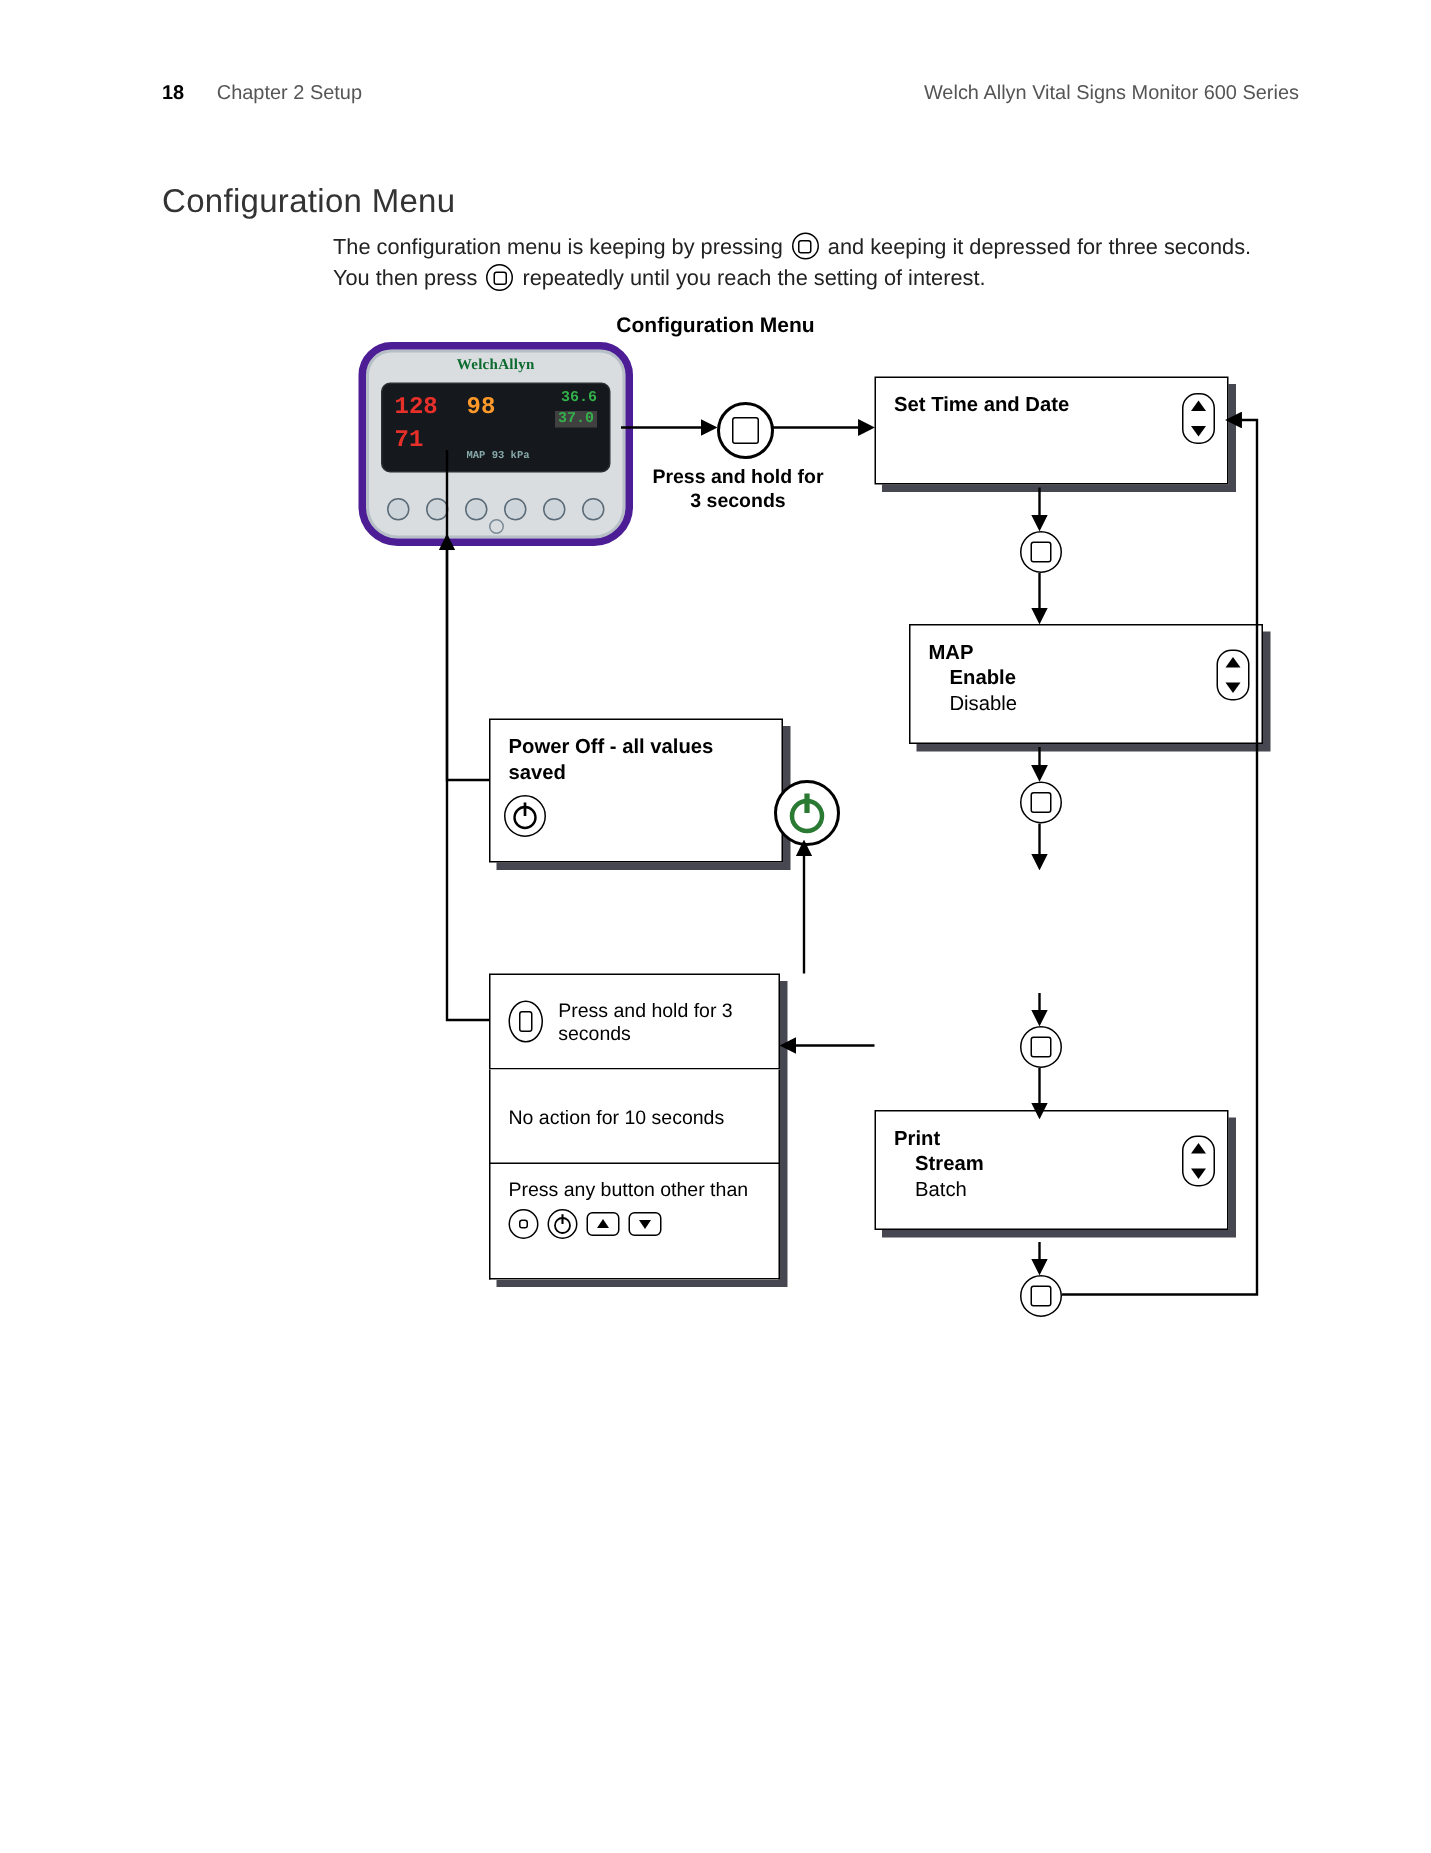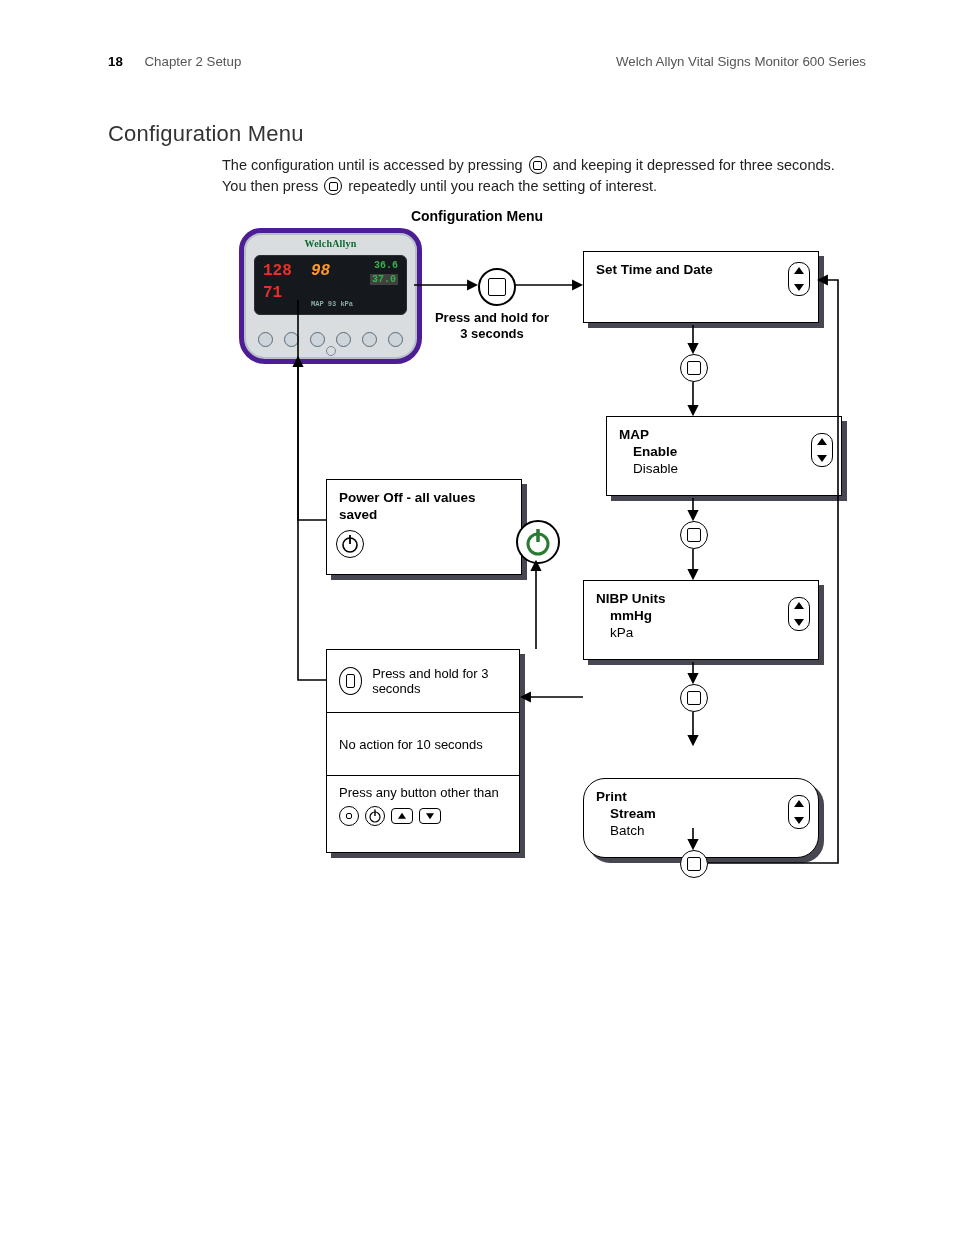--- a/index.html
+++ b/index.html
@@ -50,40 +50,40 @@
   svg.wire{position:absolute;left:0;top:0;width:954px;height:1235px;pointer-events:none;}
   .device{
     position:absolute;left:239px;top:228px;width:173px;height:126px;
     border:5px solid #4c1d95;border-radius:22px 22px 26px 26px;background:#d9dde0;
     box-shadow:inset 0 0 0 2px #b6bfc6;
   }
   .device .brand{position:absolute;top:5px;width:100%;text-align:center;font-family:Georgia,serif;font-size:10px;font-weight:700;color:#0b6a2e;letter-spacing:.2px;}
   .device .screen{position:absolute;left:10px;right:10px;top:22px;height:58px;background:#15181c;border-radius:6px;border:1px solid #2a2e33;overflow:hidden;}
   .device .screen .seg{position:absolute;font-family:"Courier New",monospace;font-weight:700;}
   .device .screen .red{color:#e8302a;}
-  .device .screen .amb{color:#ff9a2a;font-style:italic;}
+  .device .screen .amb{color:#ff9a2a;}
   .device .screen .grn{color:#33b14a;}
   .device .btns{position:absolute;left:14px;right:14px;bottom:12px;display:flex;justify-content:space-between;}
   .device .btns i{width:13px;height:13px;border:1.2px solid #5a6a76;border-radius:50%;background:#cfd6db;display:block;}
 </style>
 </head>
 <body>
 
 <div class="page">
 
   <div class="hdr">
     <span class="pg">18</span>
     <span>Chapter 2   Setup</span>
     <span class="right">Welch Allyn Vital Signs Monitor 600 Series</span>
   </div>
 
   <div class="h1">Configuration Menu</div>
 
   <div class="intro">
-    <span>The configuration until is accessed by pressing </span><span class="ic"><span></span></span><span> and keeping it depressed for three seconds. You then press </span><span class="ic"><span></span></span><span> repeatedly until you reach the setting of interest.</span>
+    <span>The configuration menu is keeping by pressing </span><span class="ic"><span></span></span><span> and keeping it depressed for three seconds. You then press </span><span class="ic"><span></span></span><span> repeatedly until you reach the setting of interest.</span>
   </div>
 
   <div class="figtitle">Configuration Menu</div>
 
   <div class="device">
     <div class="brand">WelchAllyn</div>
     <div class="screen">
       <div class="seg red" style="left:8px;top:6px;font-size:16px;">128</div>
       <div class="seg amb" style="left:56px;top:6px;font-size:16px;">98</div>
       <div class="seg grn" style="right:8px;top:4px;font-size:10px;">36.6</div>
@@ -112,29 +112,23 @@
   <div class="cbtn sq" style="left:680px;top:354px;"></div>
 
   <div class="node" style="left:583px;top:416px;width:210px;height:58px;margin-left:23px;">
     <div class="b">MAP</div>
     <div class="b" style="padding-left:14px;">Enable</div>
     <div style="padding-left:14px;">Disable</div>
     <div class="updn" style="right:8px;top:16px;"></div>
   </div>
   <div class="cbtn sq" style="left:680px;top:521px;"></div>
 
-  <div class="node" style="left:583px;top:580px;width:210px;height:58px;">
-    <div class="b">NIBP Units</div>
-    <div class="b" style="padding-left:14px;">mmHg</div>
-    <div style="padding-left:14px;">kPa</div>
-    <div class="updn" style="right:8px;top:16px;"></div>
-  </div>
   <div class="cbtn sq" style="left:680px;top:684px;"></div>
 
-  <div class="node" style="left:583px;top:778px;width:210px;height:58px;border-radius:22px;">
+  <div class="node" style="left:583px;top:740px;width:210px;height:58px;">
     <div class="b">Print</div>
     <div class="b" style="padding-left:14px;">Stream</div>
     <div style="padding-left:14px;">Batch</div>
     <div class="updn" style="right:8px;top:16px;"></div>
   </div>
   <div class="cbtn sq" style="left:680px;top:850px;"></div>
 
   <div class="node poff" style="left:326px;top:479px;width:170px;">
     <div class="b">Power Off - all values saved</div>
   </div>

